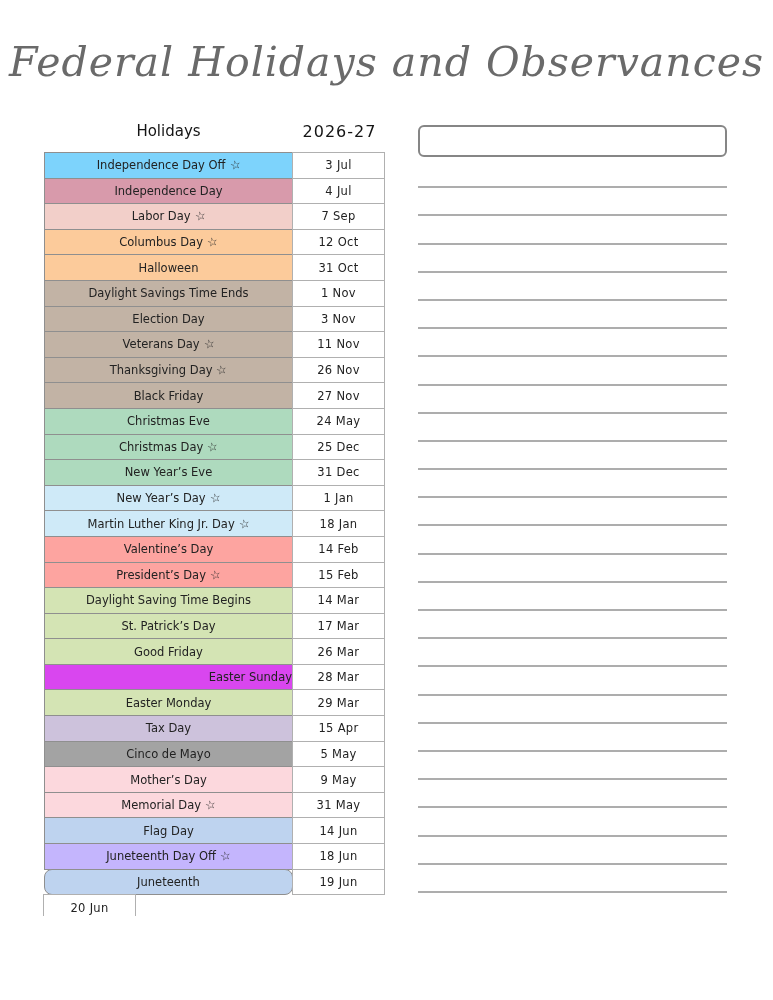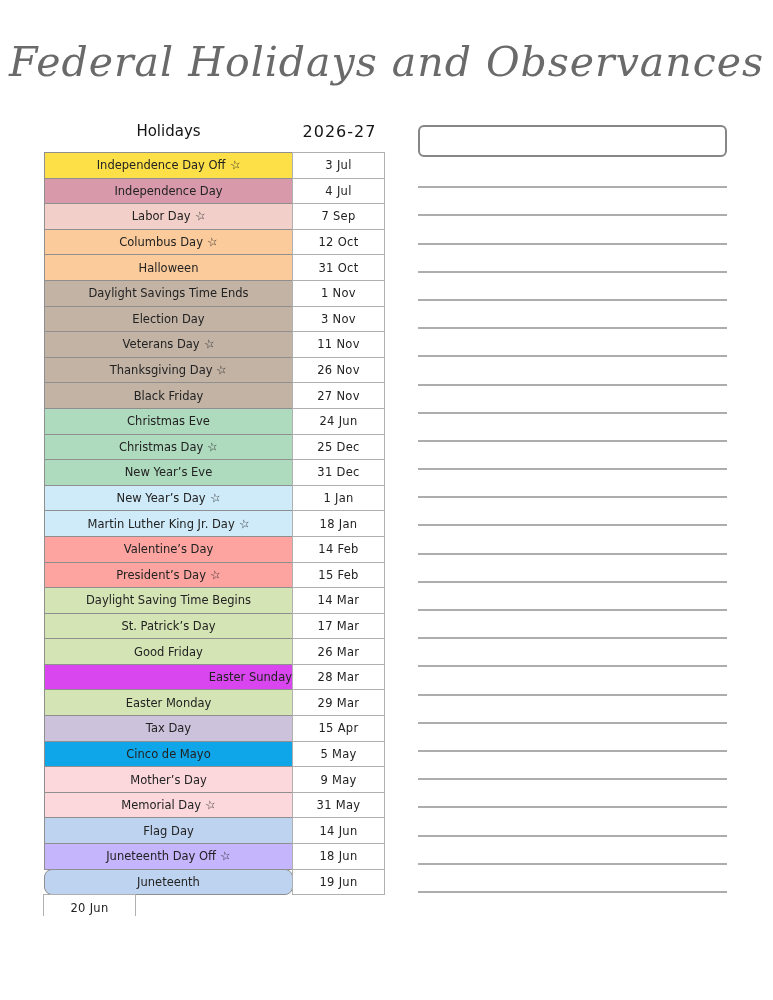--- a/index.html
+++ b/index.html
@@ -117,21 +117,21 @@
 
   <div class="title">Federal Holidays and Observances</div>
 
   <div class="table-header">
     <div class="h-name">Holidays</div>
     <div class="h-year">2026-27</div>
   </div>
 
   <div class="holiday-table" id="holiday-rows">
       <div class="row">
-        <div class="cell name" style="background: #fde047;">
+        <div class="cell name" style="background: #7dd3fc;">
           <span>Independence Day Off</span>
           <span class="star">☆</span>
         </div>
         <div class="cell date">3 Jul</div>
       </div>
       <div class="row">
         <div class="cell name" style="background: rgb(216, 154, 171);">
           <span>Independence Day</span>
         </div>
         <div class="cell date">4 Jul</div>
@@ -185,21 +185,21 @@
       <div class="row">
         <div class="cell name" style="background: rgb(194, 179, 165);">
           <span>Black Friday</span>
         </div>
         <div class="cell date">27 Nov</div>
       </div>
       <div class="row">
         <div class="cell name" style="background: rgb(174, 218, 190);">
           <span>Christmas Eve</span>
         </div>
-        <div class="cell date">24 Jun</div>
+        <div class="cell date">24 May</div>
       </div>
       <div class="row">
         <div class="cell name" style="background: rgb(174, 218, 190);">
           <span>Christmas Day</span>
           <span class="star">☆</span>
         </div>
         <div class="cell date">25 Dec</div>
       </div>
       <div class="row">
         <div class="cell name" style="background: rgb(174, 218, 190);">
@@ -264,21 +264,21 @@
         </div>
         <div class="cell date">29 Mar</div>
       </div>
       <div class="row">
         <div class="cell name" style="background: rgb(205, 194, 220);">
           <span>Tax Day</span>
         </div>
         <div class="cell date">15 Apr</div>
       </div>
       <div class="row">
-        <div class="cell name" style="background: #0ea5e9; justify-content: center;">
+        <div class="cell name" style="background: #a3a3a3; justify-content: center;">
           <span>Cinco de Mayo</span>
         </div>
         <div class="cell date">5 May</div>
       </div>
       <div class="row">
         <div class="cell name" style="background: rgb(252, 216, 221);">
           <span>Mother’s Day</span>
         </div>
         <div class="cell date">9 May</div>
       </div>

